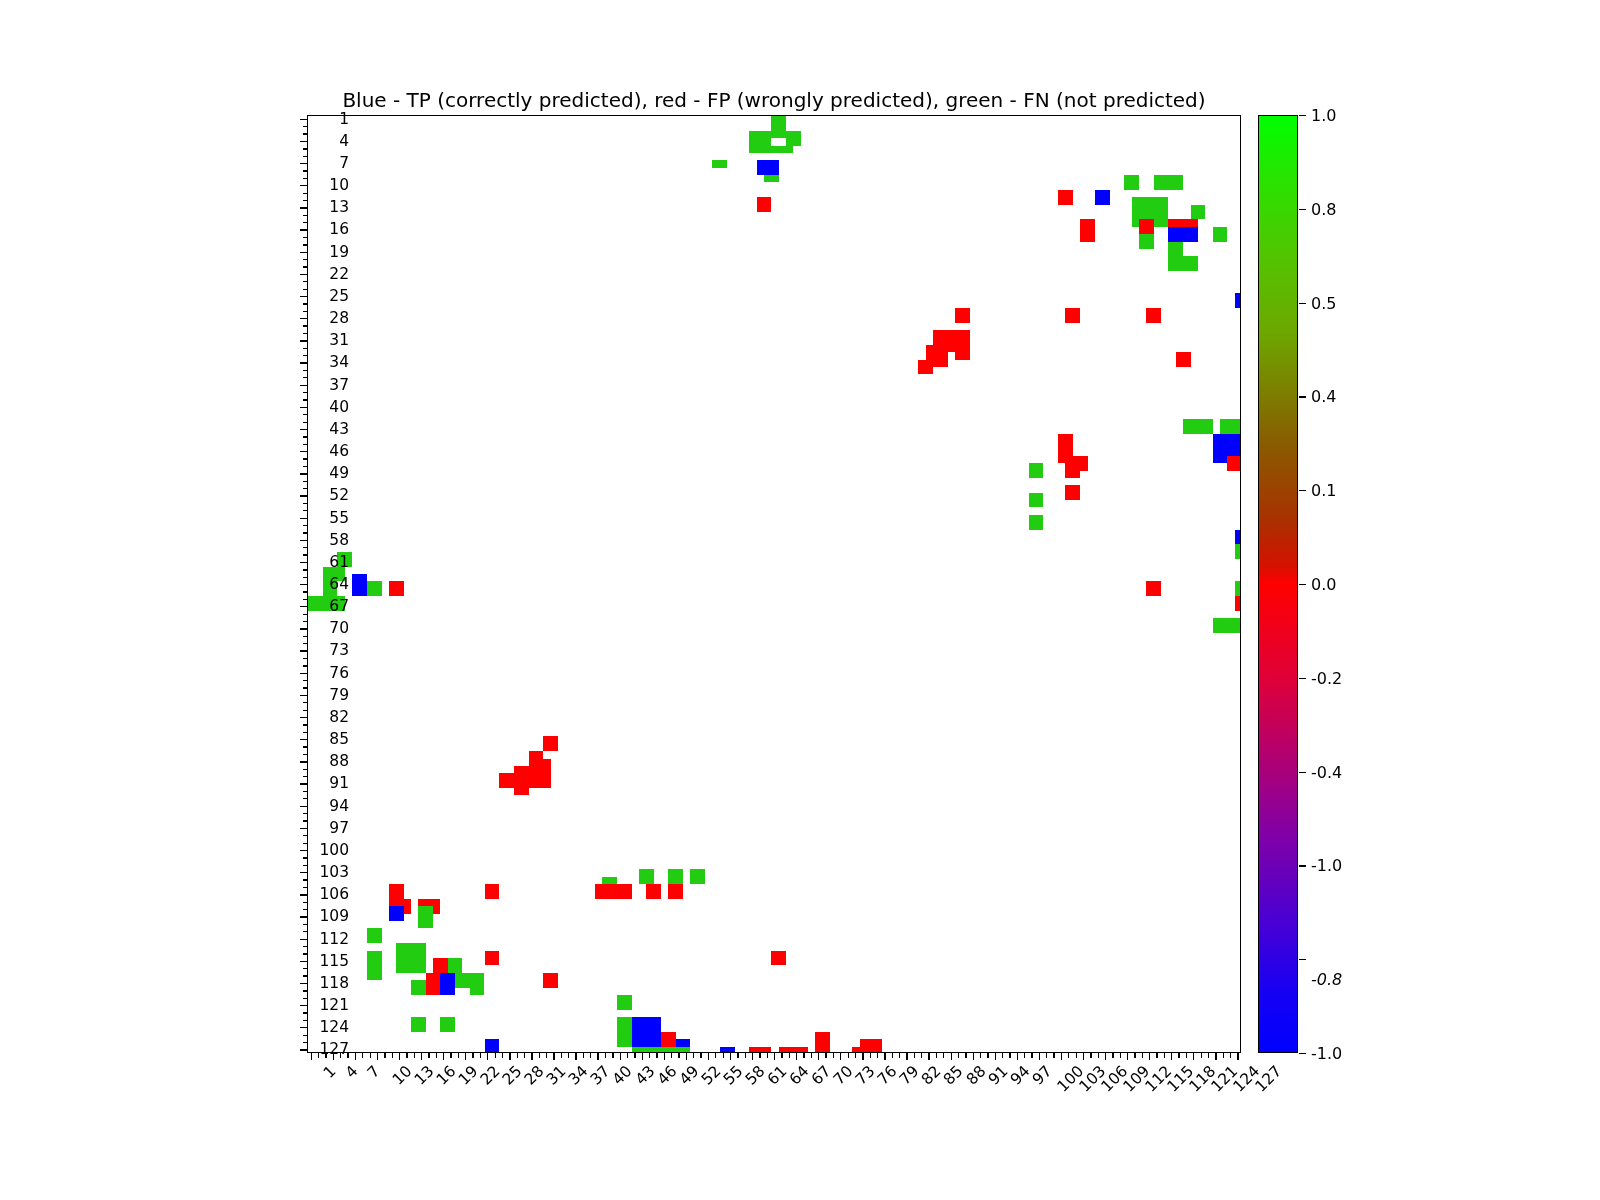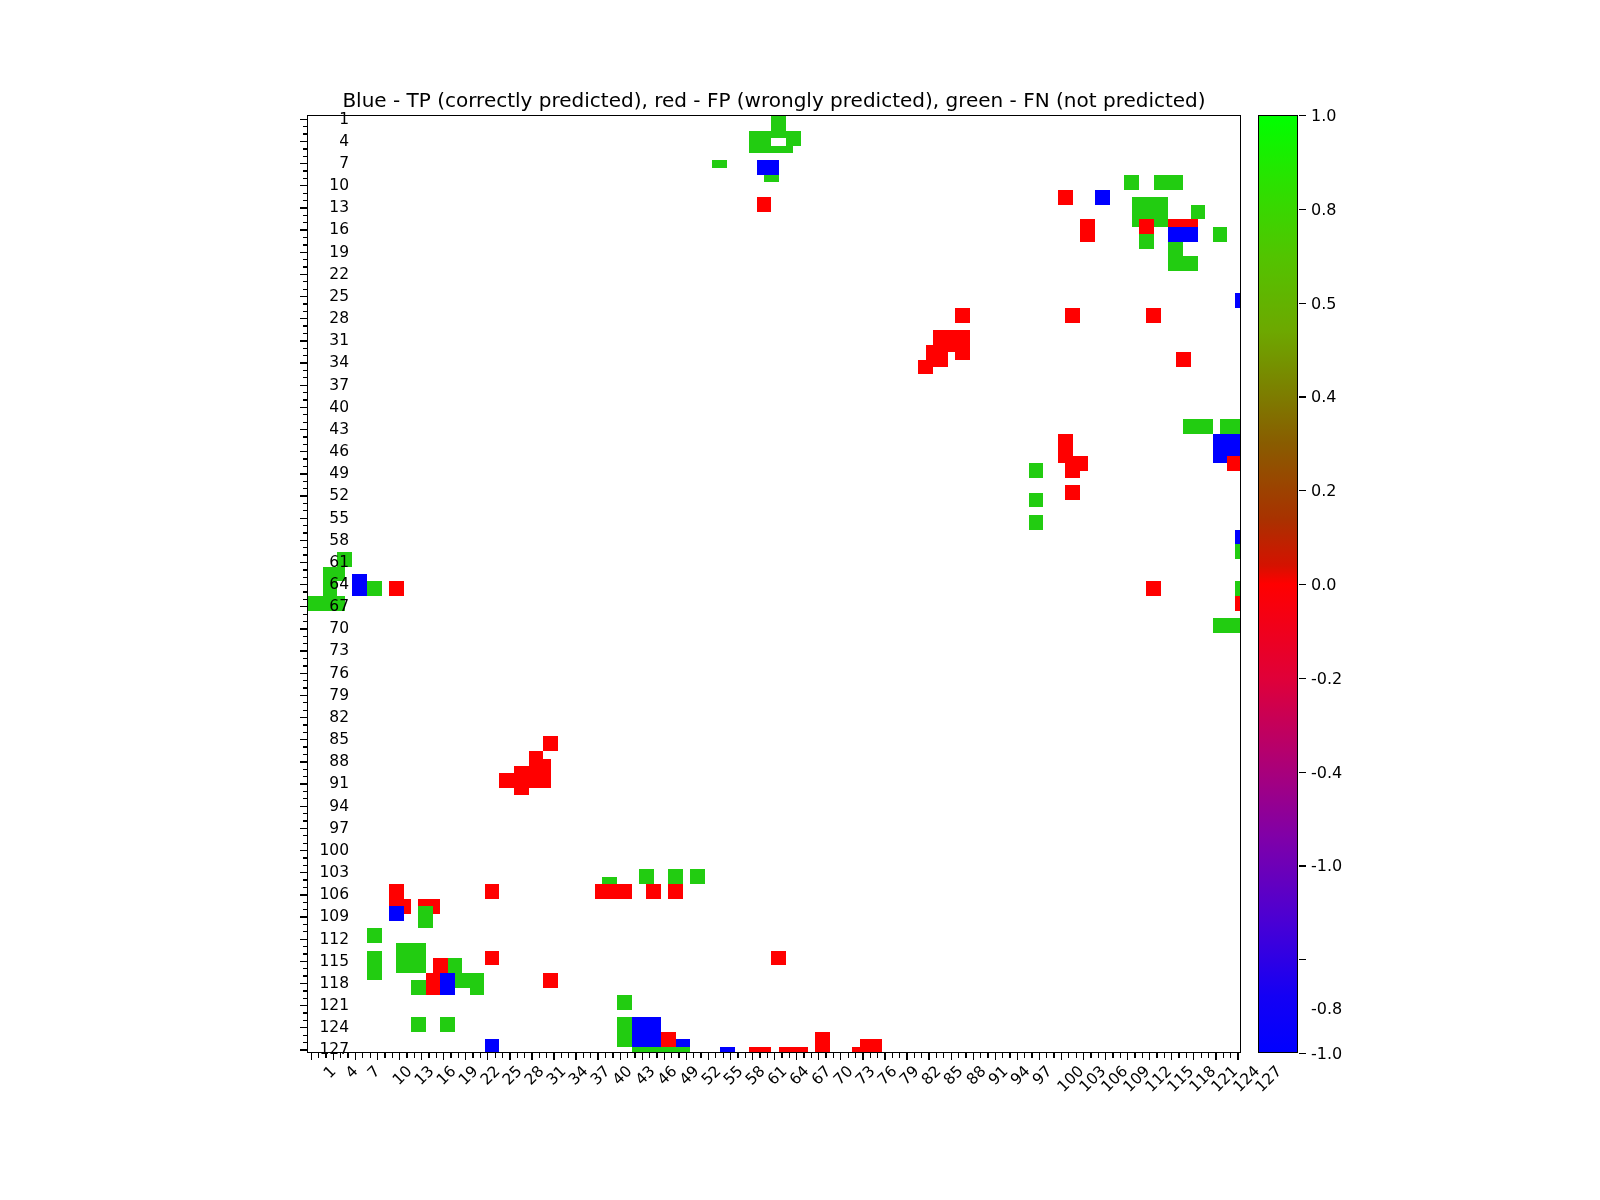--- a/index.html
+++ b/index.html
@@ -606,26 +606,26 @@
 <div id="colorbar-ticks-layer">
     <div class="cbtick" style="top: 115px;"></div>
     <div class="cblabel" style="top: 115px;">1.0</div>
     <div class="cbtick" style="top: 208.8px;"></div>
     <div class="cblabel" style="top: 208.8px;">0.8</div>
     <div class="cbtick" style="top: 302.6px;"></div>
     <div class="cblabel" style="top: 302.6px;">0.5</div>
     <div class="cbtick" style="top: 396.4px;"></div>
     <div class="cblabel" style="top: 396.4px;">0.4</div>
     <div class="cbtick" style="top: 490.2px;"></div>
-    <div class="cblabel" style="top: 490.2px;">0.2</div>
+    <div class="cblabel" style="top: 490.2px;">0.1</div>
     <div class="cbtick" style="top: 584px;"></div>
     <div class="cblabel" style="top: 584px;">0.0</div>
     <div class="cbtick" style="top: 677.8px;"></div>
     <div class="cblabel" style="top: 677.8px;">-0.2</div>
     <div class="cbtick" style="top: 771.6px;"></div>
     <div class="cblabel" style="top: 771.6px;">-0.4</div>
     <div class="cbtick" style="top: 865.4px;"></div>
     <div class="cblabel" style="top: 865.4px;">-1.0</div>
     <div class="cbtick" style="top: 959.2px;"></div>
-    <div class="cblabel" style="top: 1008px;">-0.8</div>
+    <div class="cblabel" style="top: 979px; font-style: italic;">-0.8</div>
     <div class="cbtick" style="top: 1053px;"></div>
     <div class="cblabel" style="top: 1053px;">-1.0</div>
   </div>
 
 </body></html>

